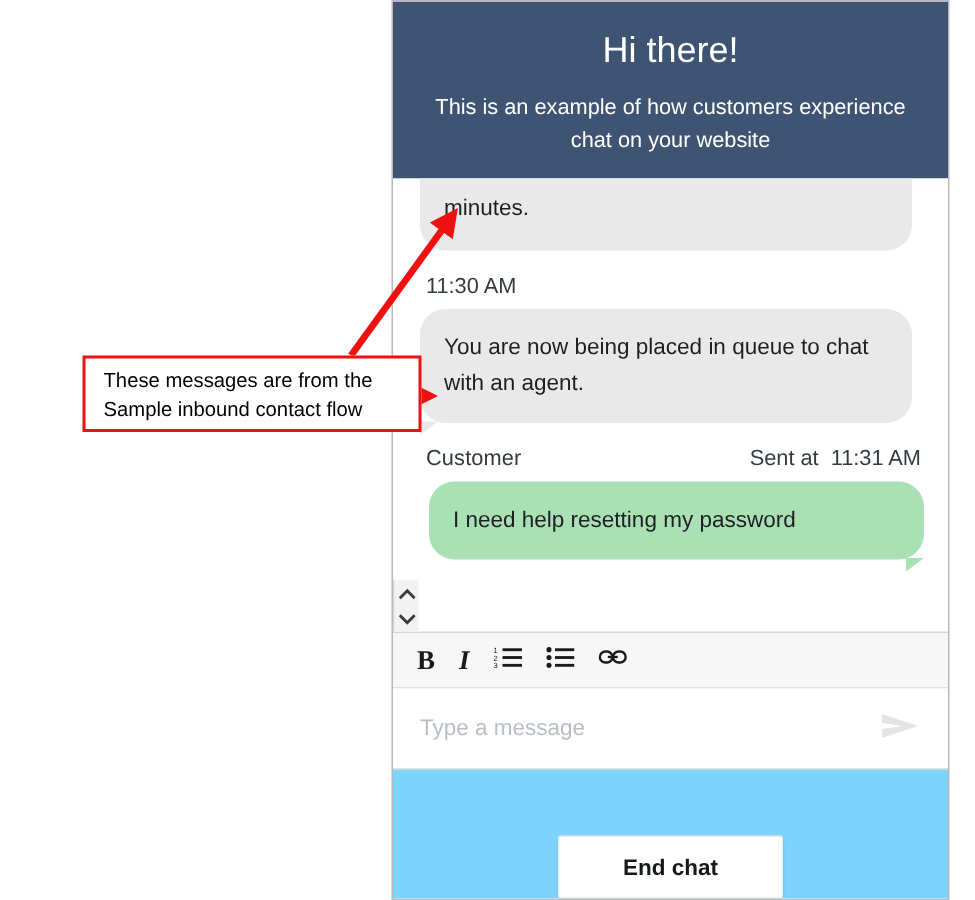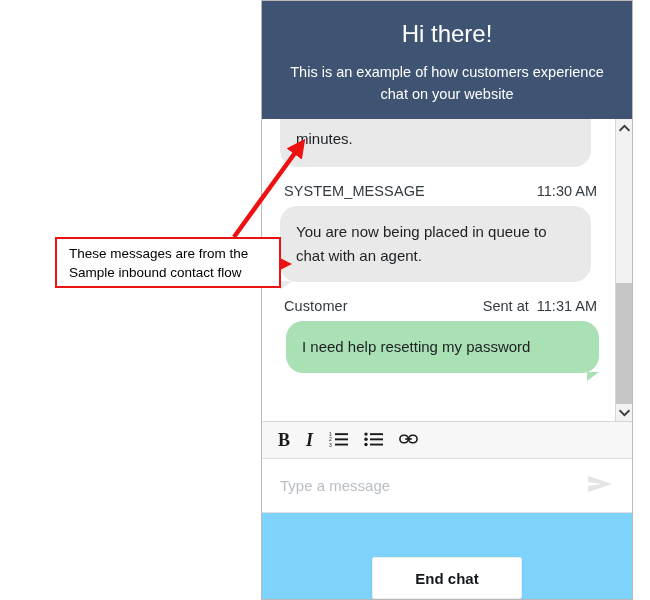--- a/index.html
+++ b/index.html
@@ -50,21 +50,21 @@
     font-size: 14.5px;
     line-height: 22px;
     padding: 0 6px;
   }
 
   
   #messages-wrap {
     flex: 0 0 auto;
     height: 303px;
     display: flex;
-    flex-direction: row;
+    flex-direction: column;
     background: #ffffff;
     border-bottom: 1px solid #d6d6d6;
     box-sizing: border-box;
   }
   #messages-list {
     flex: 1 1 auto;
     padding: 0 14px 0 18px;
     overflow: hidden;
     position: relative;
   }
@@ -296,21 +296,20 @@
   <div id="messages-wrap">
 
     <div id="messages-list">
 
       <div class="msg-block">
         <div class="bubble system clipped">minutes.</div>
       </div>
 
       <div class="msg-block">
         <div class="msg-meta">
-          <span class="sender">SYSTEM_MESSAGE</span>
           <span class="time">11:30 AM</span>
         </div>
         <div class="bubble system">You are now being placed in queue to chat with an agent.</div>
       </div>
 
       <div class="msg-block">
         <div class="msg-meta">
           <span class="sender">Customer</span>
           <span class="time">Sent at  11:31 AM</span>
         </div>

